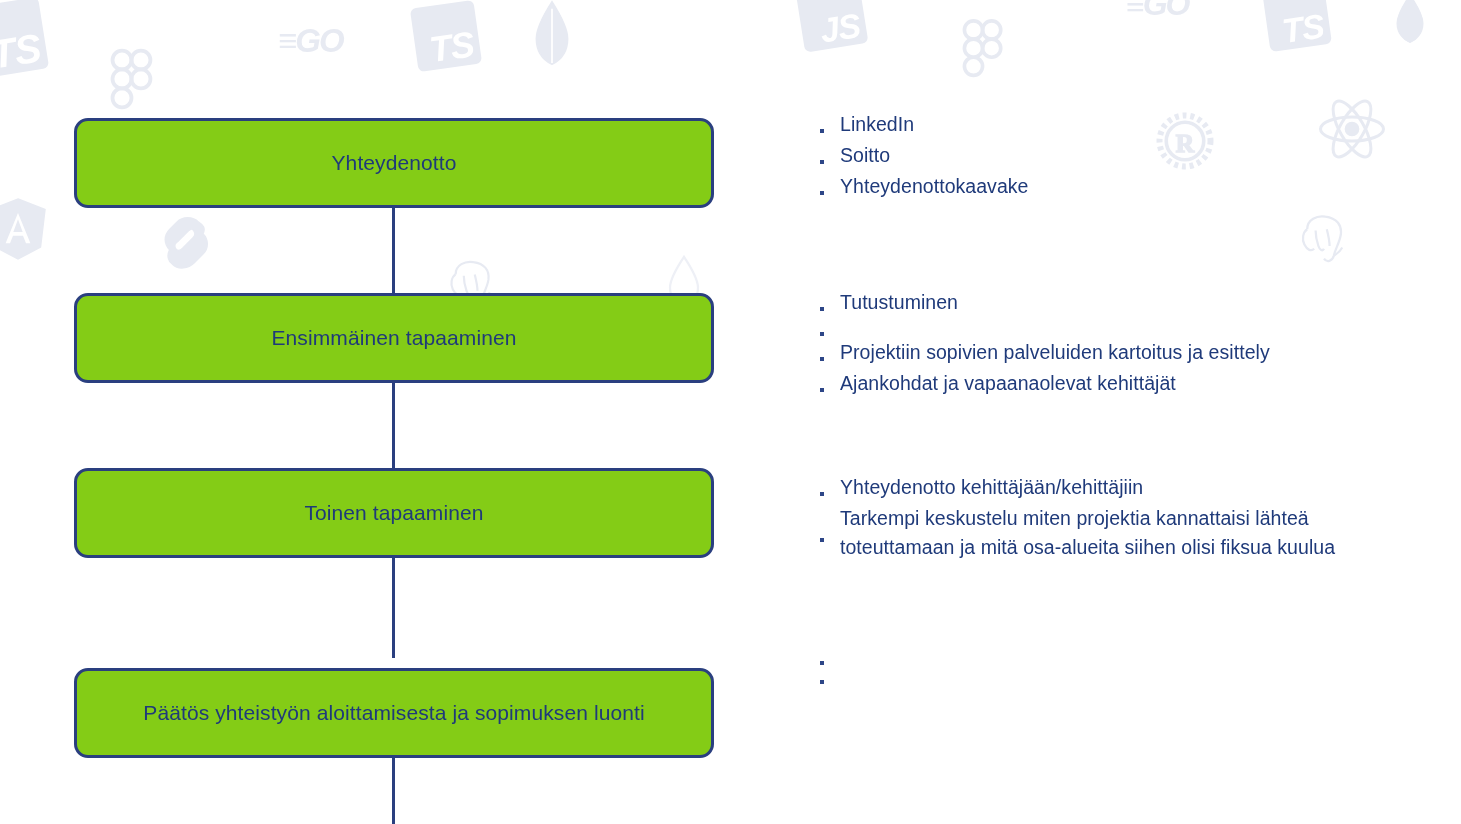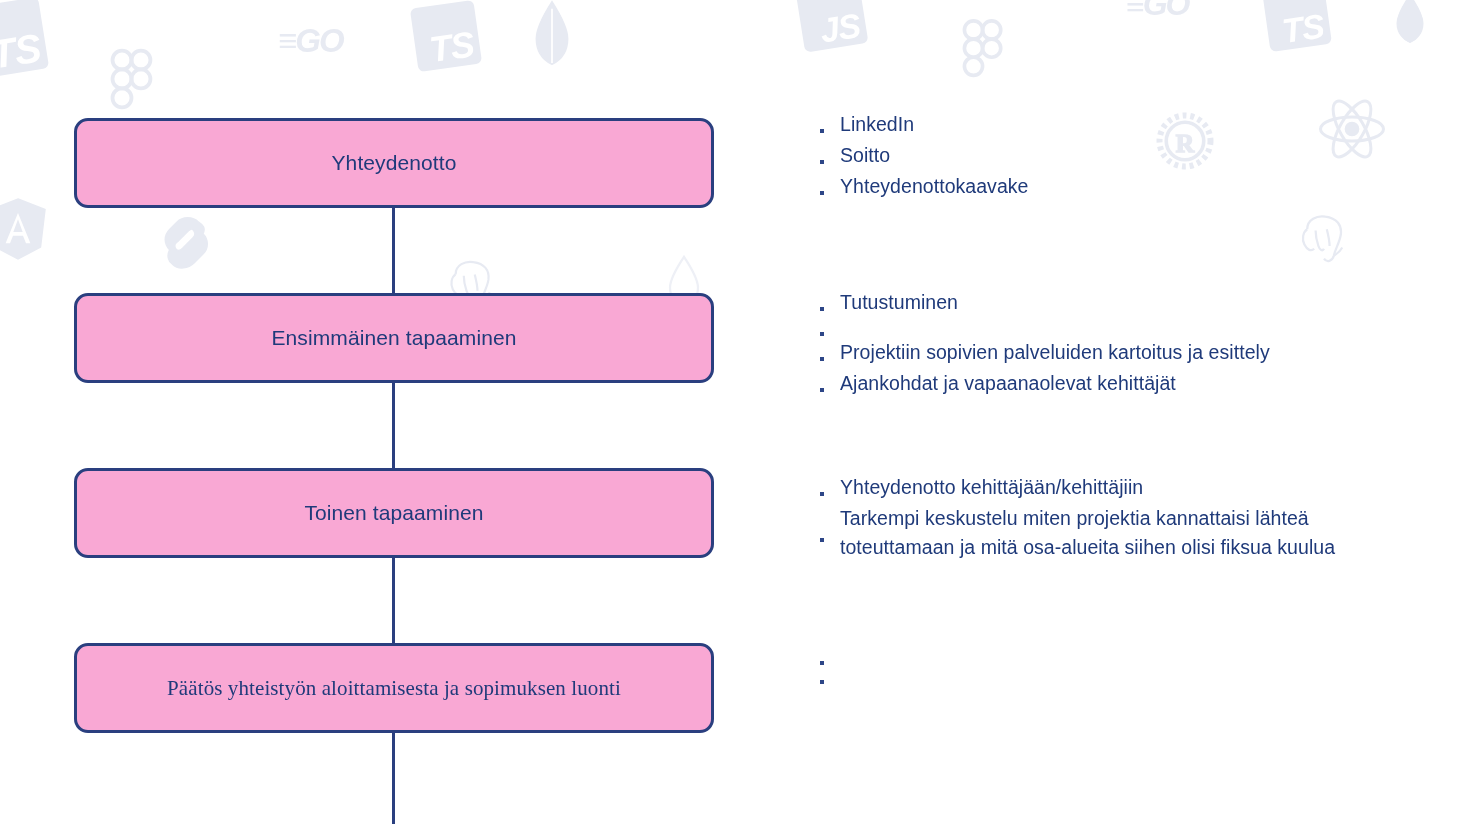--- a/index.html
+++ b/index.html
@@ -66,21 +66,21 @@
     width: 640px;
   }
   .flow-box {
     position: absolute;
     left: 0;
     width: 640px;
     height: 90px;
     box-sizing: border-box;
     border: 3px solid #2a3f7f;
     border-radius: 14px;
-    background: #f9a8d4;
+    background: #84cc16;
     display: flex;
     align-items: center;
     justify-content: center;
     z-index: 3;
   }
   .flow-box-label {
     color: #1f3a7a;
     font-size: 21px;
     letter-spacing: 0.1px;
     white-space: nowrap;
@@ -242,21 +242,21 @@
     </div>
 
     <div class="flow-box" style="top:175px;">
       <span class="flow-box-label">Ensimmäinen tapaaminen</span>
     </div>
 
     <div class="flow-box" style="top:350px;">
       <span class="flow-box-label">Toinen tapaaminen</span>
     </div>
 
-    <div class="flow-box" style="top:525px;font-family:Liberation Serif, serif;">
+    <div class="flow-box" style="top:550px;">
       <span class="flow-box-label">Päätös yhteistyön aloittamisesta ja sopimuksen luonti</span>
     </div>
   </div>
 
   <div id="bullets">
 
     <div class="bullet-group" style="top:0px;">
       <div class="bullet-item">
         <span class="bullet-dot"></span>
         <span class="bullet-text">LinkedIn</span>

